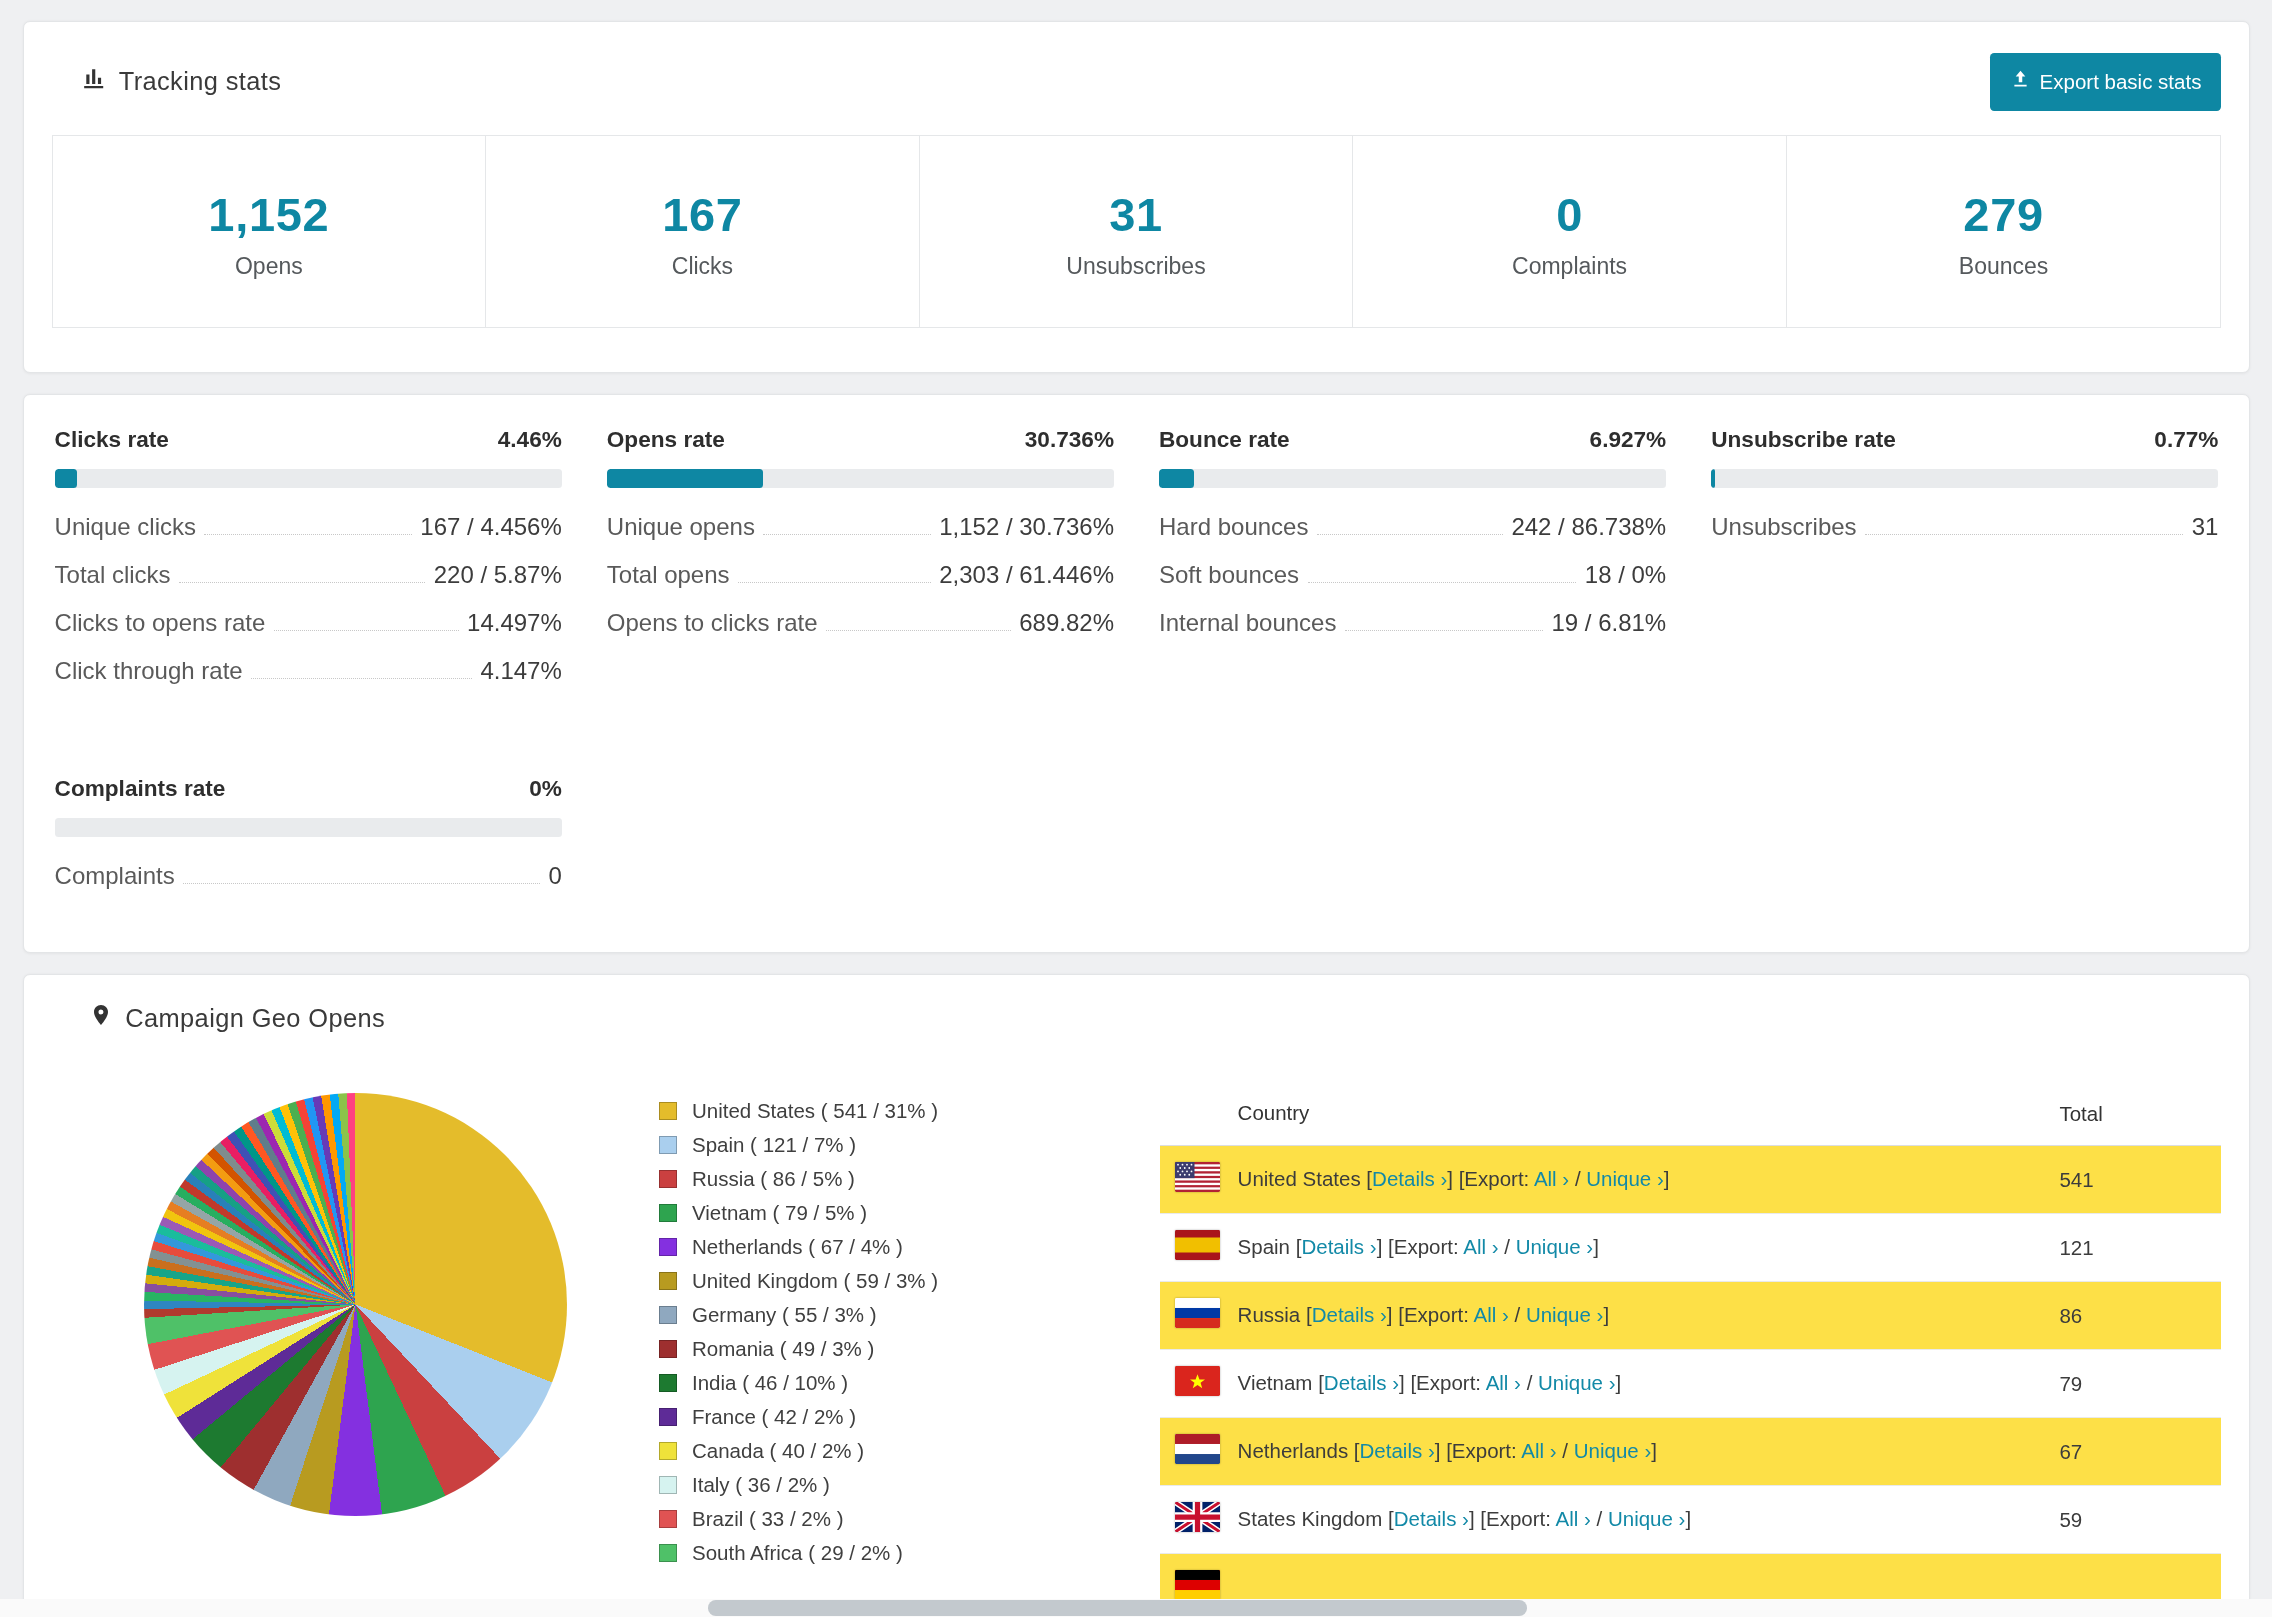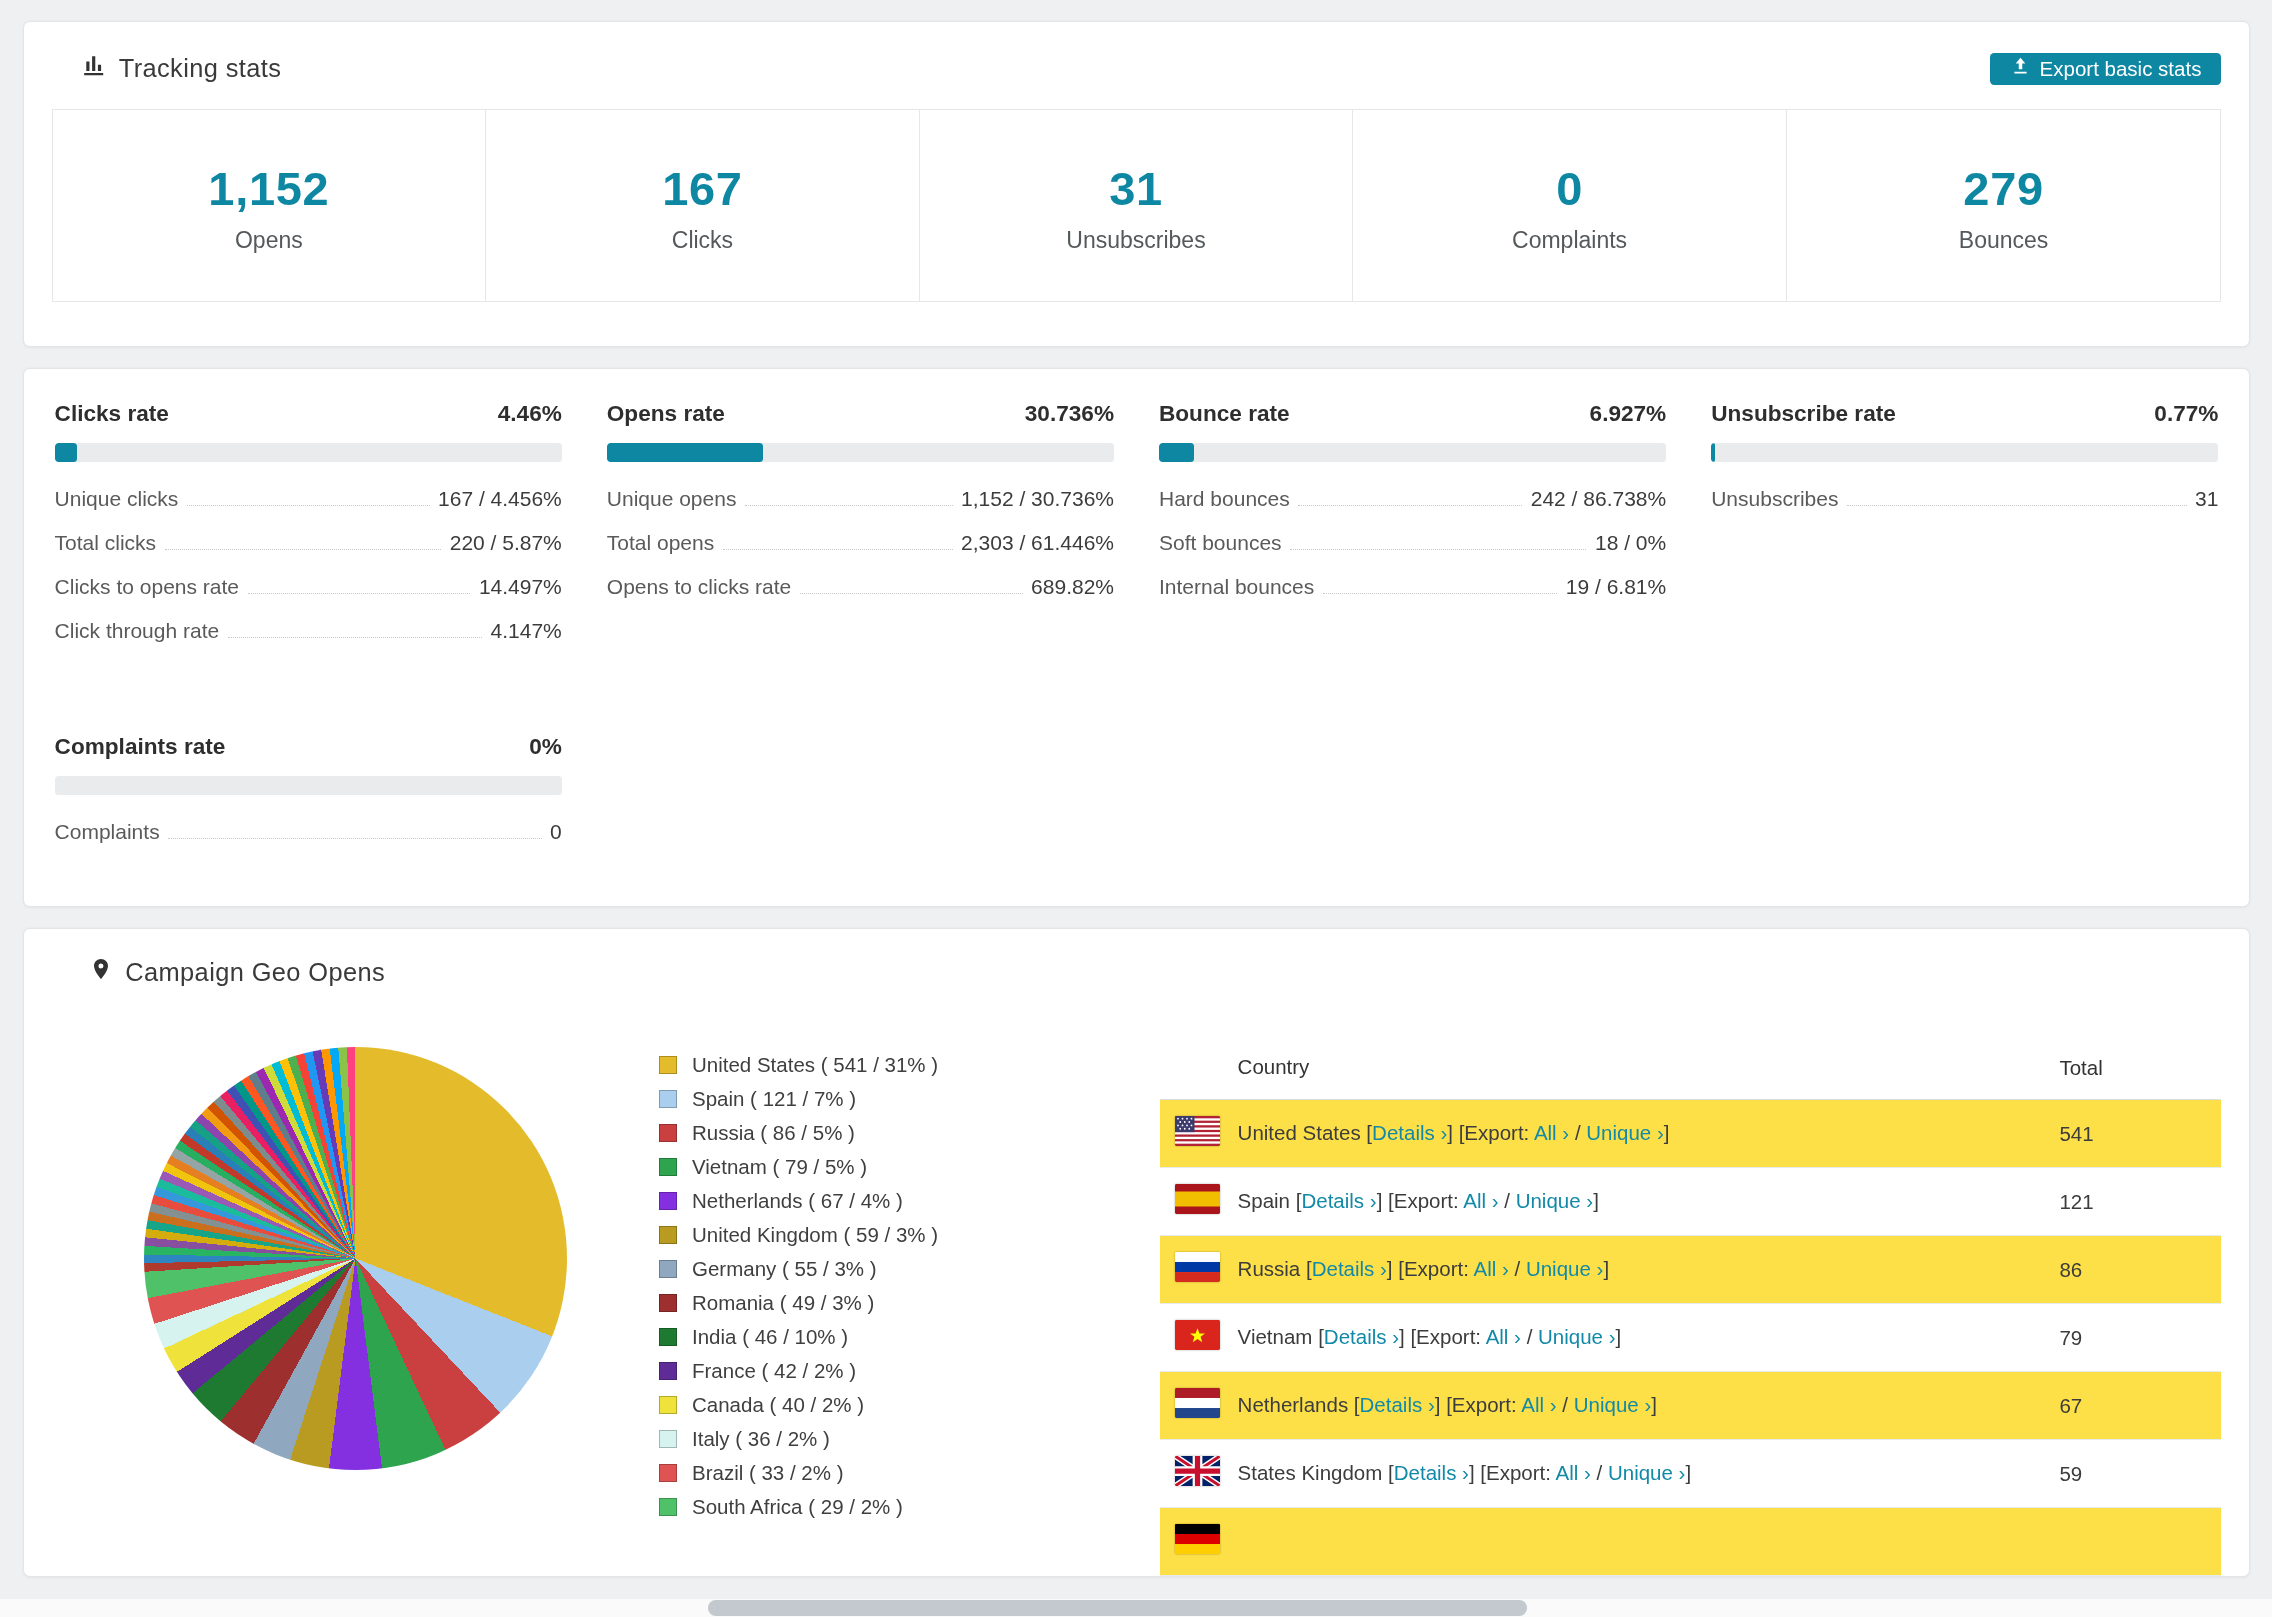--- a/index.html
+++ b/index.html
@@ -24,21 +24,21 @@
   }
   .card-title {
     display: flex; align-items: center; gap: 12.7px;
     font-size: 25.4px; font-weight: 500; color: #3a3a3a; letter-spacing: 0.4px;
   }
   .card-title svg { flex: none; }
   .btn {
     display: inline-flex; align-items: center; gap: 9px;
     background: var(--accent); color: #fff;
     font-family: "Liberation Sans", sans-serif;
-    font-size: 20.5px; padding: 3px 20px; border-radius: 4.2px; border: none; cursor: pointer;
+    font-size: 20.5px; padding: 16px 20px; border-radius: 4.2px; border: none; cursor: pointer;
   }
   
   .stats-row {
     display: grid; grid-template-columns: repeat(5, 1fr);
     border: 0.7px solid #e5e7e9;
     margin: 0 28px 44px;
     background: #fff;
   }
   .stat-box { text-align: center; padding: 51px 0 47px; border-right: 0.7px solid #e5e7e9; }
   .stat-box:last-child { border-right: none; }
@@ -50,21 +50,21 @@
     column-gap: 45px; row-gap: 71px;
     padding: 32px 31px 42px;
   }
   .rate-head { display: flex; justify-content: space-between; align-items: baseline; }
   .rate-title, .rate-value { font-size: 22.6px; font-weight: 700; color: #2e2e2e; }
   .bar {
     height: 19px; background: #e9ebed; border-radius: 3.5px;
     margin: 15.5px 0 25.4px; overflow: hidden; position: relative;
   }
   .bar-fill { height: 100%; background: var(--accent); border-radius: 3.5px; min-width: 0; }
-  .rate-row { display: flex; align-items: baseline; margin-bottom: 20px; font-size: 21px; }
+  .rate-row { display: flex; align-items: baseline; margin-bottom: 20px; font-size: 24px; }
   .rl { color: #5a5a5a; white-space: nowrap; }
   .leader { flex: 1; border-bottom: 1.4px dotted #c8c8c8; margin: 0 8.5px 5px; }
   .rv { color: #3c3c3c; white-space: nowrap; }
   
   .geo-card .card-head { padding: 28px 36px 7px; }
   .geo-content { display: flex; align-items: flex-start; padding: 0 28px; margin-top: 42px; }
   .pie-zone { width: 607px; display: flex; justify-content: center; padding-top: 11.3px; flex: none; }
   .pie { width: 423px; height: 423px; border-radius: 50%; }
   .legend { width: 501px; padding-top: 17px; flex: none; }
   .legend-item {

